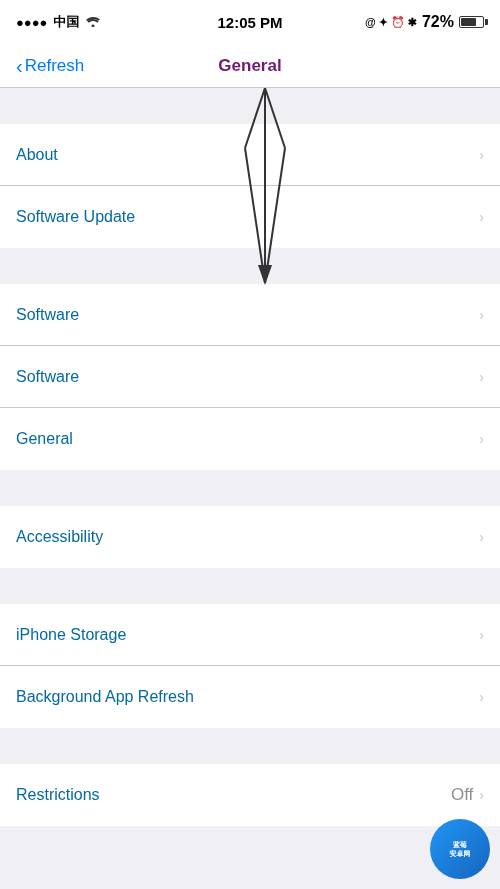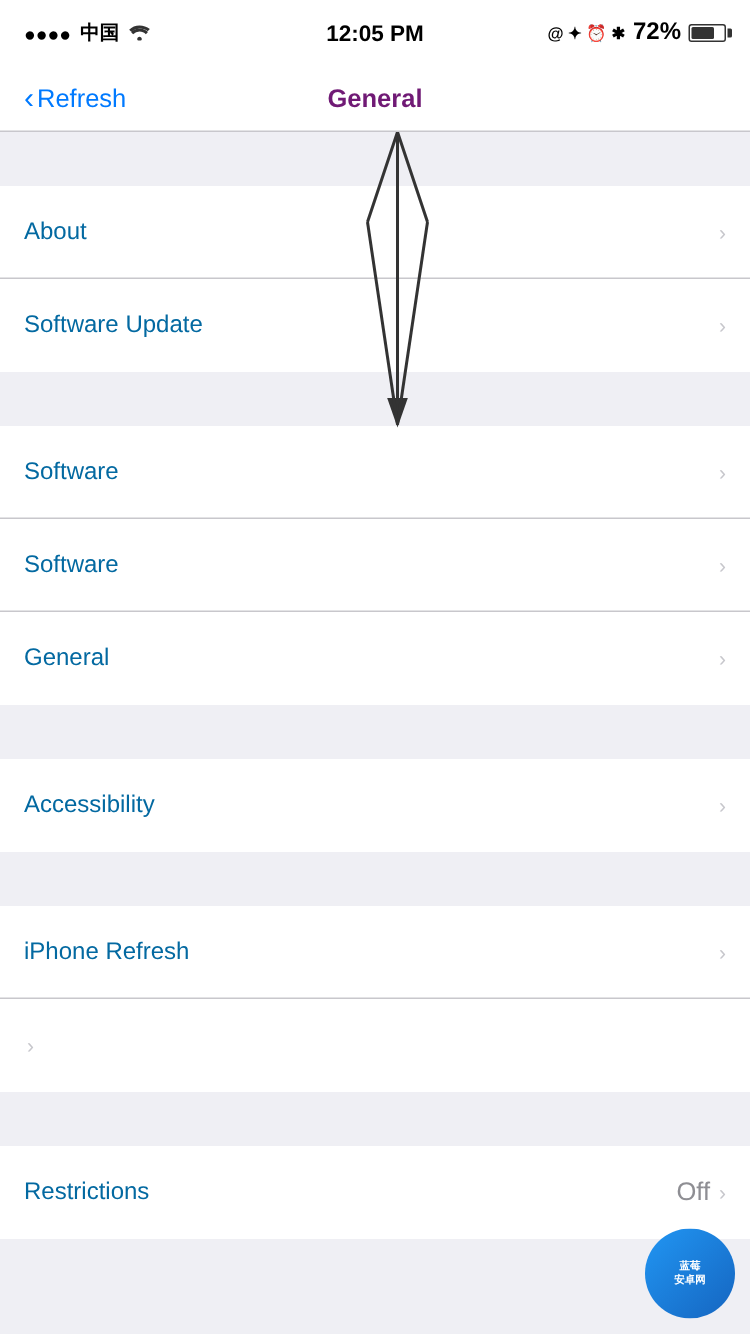--- a/index.html
+++ b/index.html
@@ -300,26 +300,27 @@
       <span class="settings-row-label">Accessibility</span>
       <div class="settings-row-right">
         <span class="chevron-right">›</span>
       </div>
     </div>
   </div>
 
   <div class="section-gap"></div>
   <div class="settings-group">
     <div class="settings-row">
-      <span class="settings-row-label">iPhone Refresh</span>
-      <div class="settings-row-right">
-        <span class="chevron-right">›</span>
-      </div>
-    </div>
-    <div class="settings-row">
+      <span class="settings-row-label">iPhone Storage</span>
+      <div class="settings-row-right">
+        <span class="chevron-right">›</span>
+      </div>
+    </div>
+    <div class="settings-row">
+      <span class="settings-row-label">Background App Refresh</span>
       <div class="settings-row-right">
         <span class="chevron-right">›</span>
       </div>
     </div>
   </div>
 
   <div class="section-gap"></div>
   <div class="settings-group">
     <div class="settings-row">
       <span class="settings-row-label">Restrictions</span>

